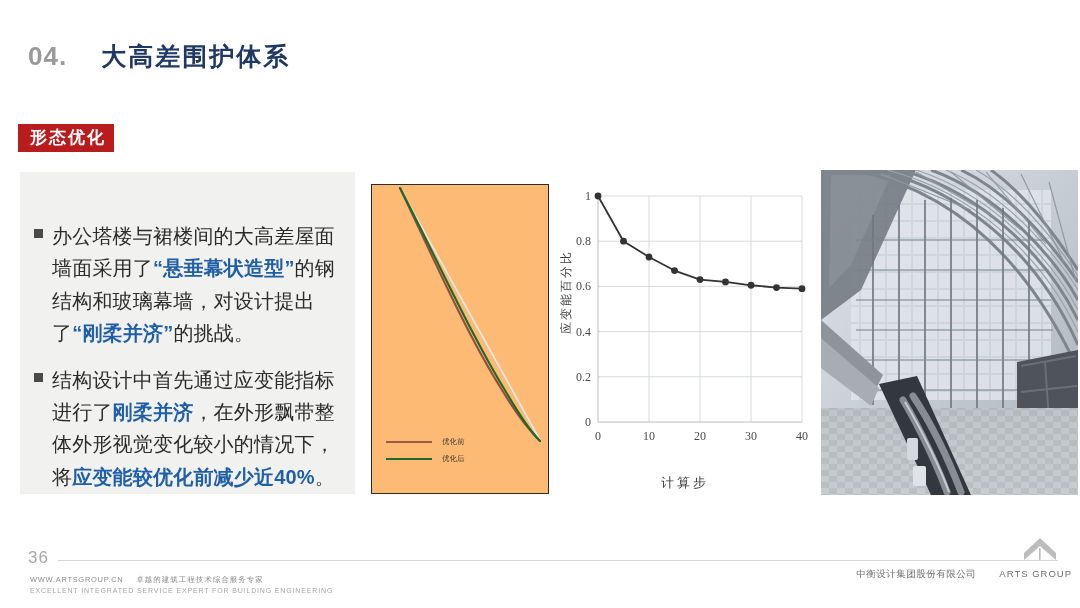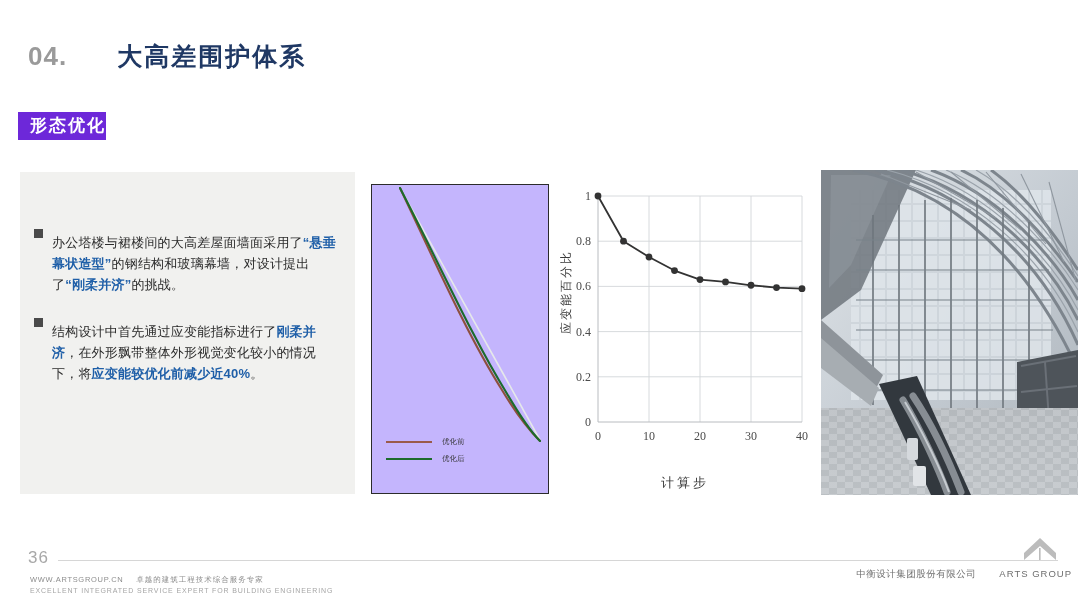--- a/index.html
+++ b/index.html
@@ -16,48 +16,48 @@
     color: #222;
   }
 
   
   .slide-title {
     position: absolute;
     left: 28px;
     top: 40px;
     display: flex;
     align-items: baseline;
-    gap: 20px;
+    gap: 4px;
     white-space: nowrap;
   }
   .slide-title .num {
     font-size: 26px;
     font-weight: bold;
     color: #9a9a9a;
     letter-spacing: 1px;
   }
   .slide-title .txt {
     font-size: 25px;
     font-weight: bold;
     color: #1f3864;
     letter-spacing: 2px;
     margin-left: 30px;
   }
 
   
   .section-badge {
     position: absolute;
     left: 18px;
-    top: 112px;
-    background: #6d28d9;
+    top: 124px;
+    background: #b91c1c;
     color: #ffffff;
     font-size: 17px;
     font-weight: bold;
     letter-spacing: 2px;
-    padding: 5px 0 6px 12px;
+    padding: 5px 8px 6px 12px;
     line-height: 1;
   }
 
   
   .text-panel {
     position: absolute;
     left: 20px;
     top: 172px;
     width: 335px;
     height: 322px;
@@ -72,40 +72,39 @@
   }
   .bullet-marker {
     width: 9px;
     height: 9px;
     background: #4a4a4a;
     flex: 0 0 9px;
     margin-top: 9px;
     margin-right: 9px;
   }
   .bullet-text {
-    font-size: 13px;
+    font-size: 20px;
     line-height: 1.62;
     color: #2b2b2b;
     letter-spacing: 0.2px;
     font-family: "Liberation Sans", "DejaVu Sans", sans-serif;
-    margin-top: 12px;
   }
   .hl {
     color: #1f5fa8;
     font-weight: bold;
   }
 
   
   .shape-diagram {
     position: absolute;
     left: 371px;
     top: 184px;
     width: 178px;
     height: 310px;
-    background: #c4b5fd;
+    background: #fdba74;
     border: 1.4px solid #2b2b2b;
     box-sizing: border-box;
   }
   .shape-diagram svg { display: block; }
   .legend {
     position: absolute;
     left: 14px;
     bottom: 22px;
     font-size: 7.5px;
     color: #333;

